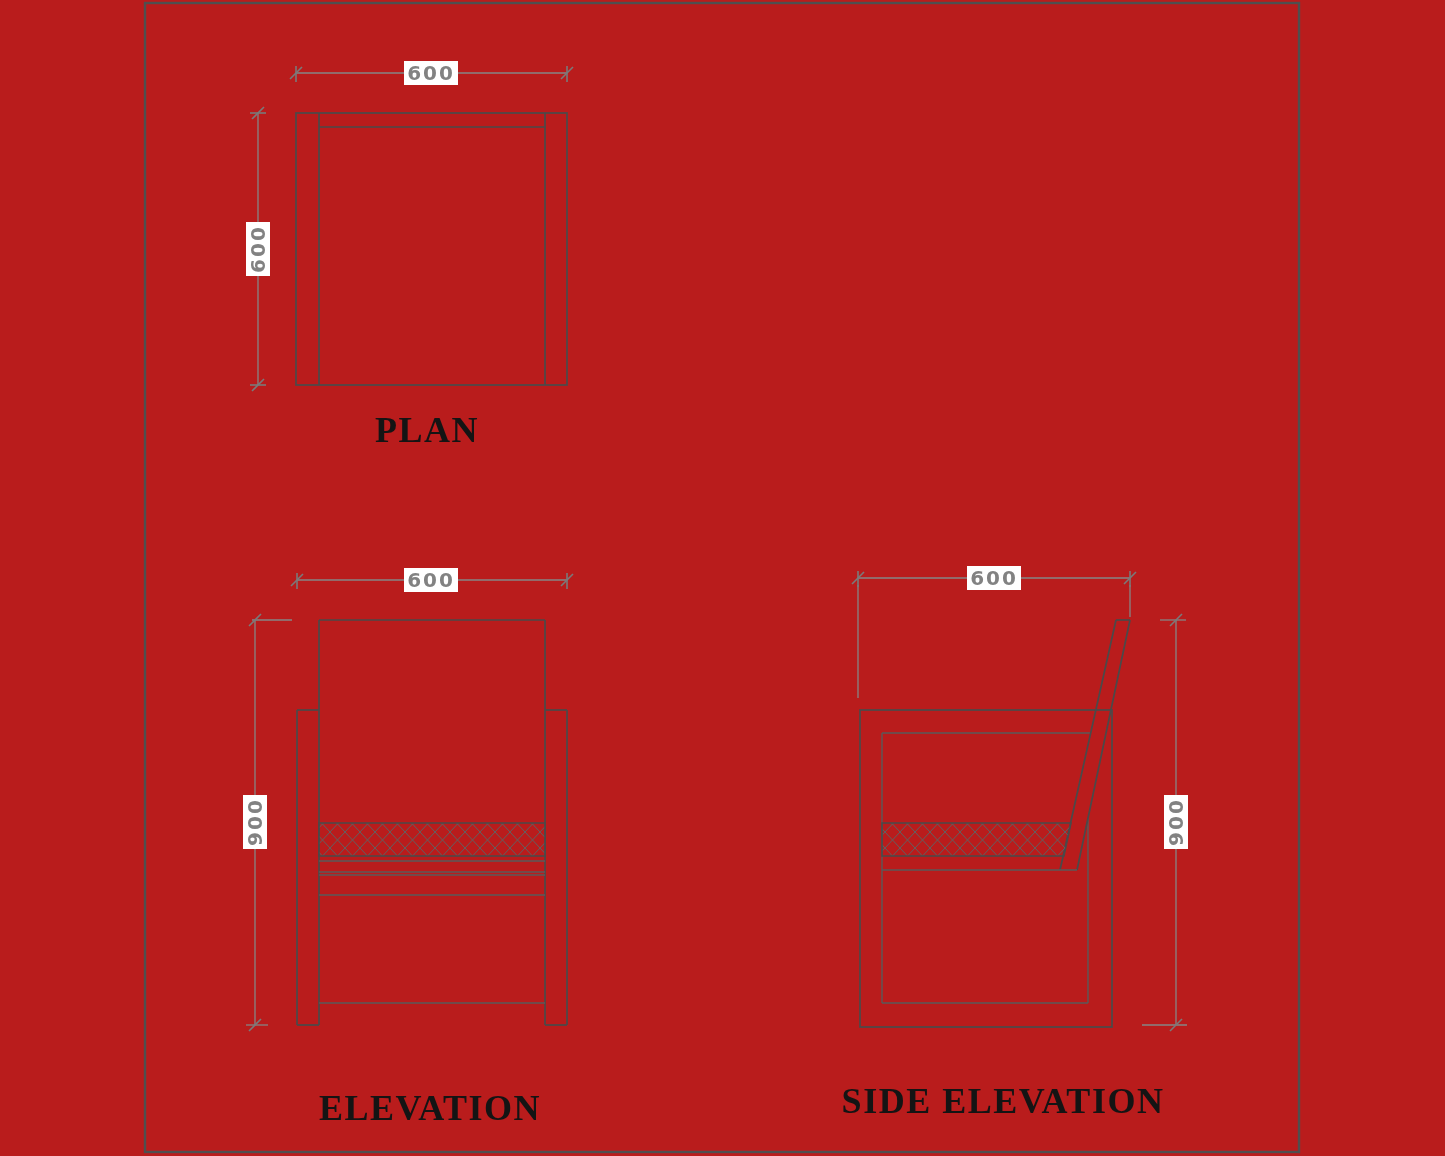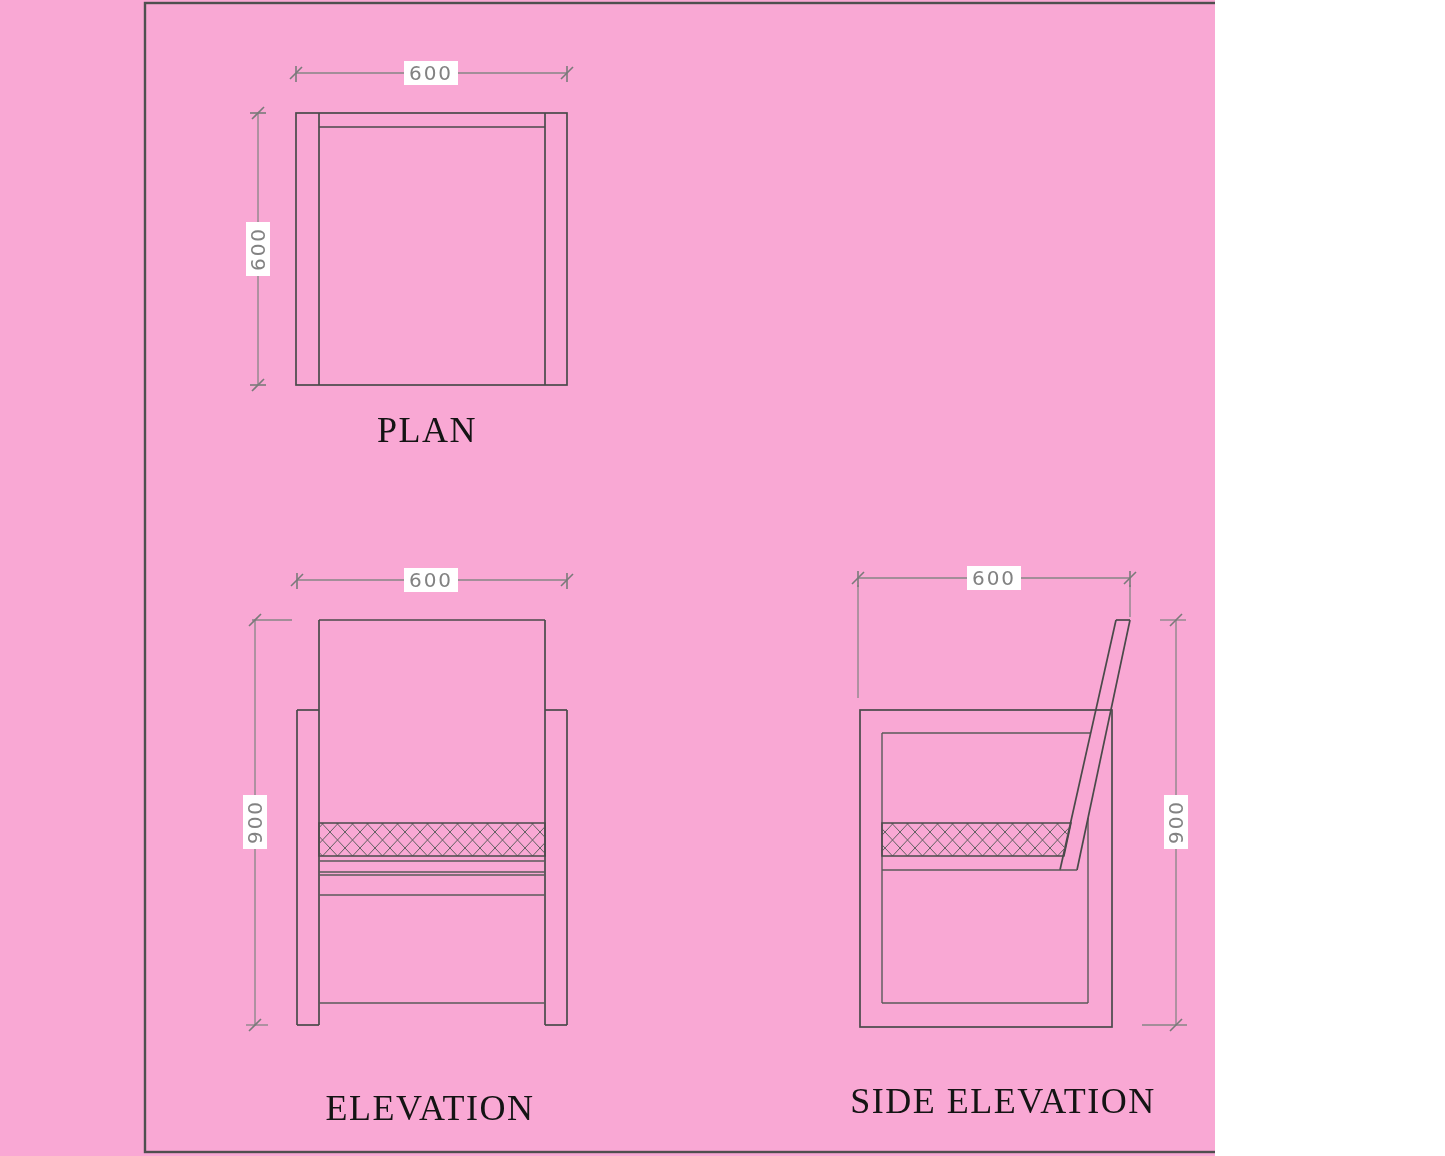--- a/index.html
+++ b/index.html
@@ -1,16 +1,16 @@
 <!DOCTYPE html>
 <html><head>
 <meta charset="utf-8">
 <style>
   html,body{margin:0;padding:0;background:#ffffff;}
-  .stage{position:relative;width:1215px;height:1156px;background:#f9a8d4;overflow:hidden;}
+  .stage{position:relative;width:1445px;height:1156px;background:#b91c1c;overflow:hidden;font-weight:bold;}
   svg{display:block;}
   .frame{fill:none;stroke:#4f4f4f;stroke-width:2.4px;}
   .g{stroke:#4a4a4a;stroke-width:1.7px;fill:none;stroke-linecap:butt;}
   .g2{stroke:#5a5a5a;stroke-width:1.4px;fill:none;}
   .hatchfill{stroke:#4a4a4a;stroke-width:1.5px;}
   .hl{stroke:#606060;stroke-width:1px;}
   .dim{stroke:#868686;stroke-width:1.3px;fill:none;}
   .tick{stroke:#7a7a7a;stroke-width:1.6px;fill:none;}
   .gap{fill:#ffffff;stroke:none;}
   .dimtext{font-family:"DejaVu Sans",sans-serif;font-size:20px;letter-spacing:2px;

